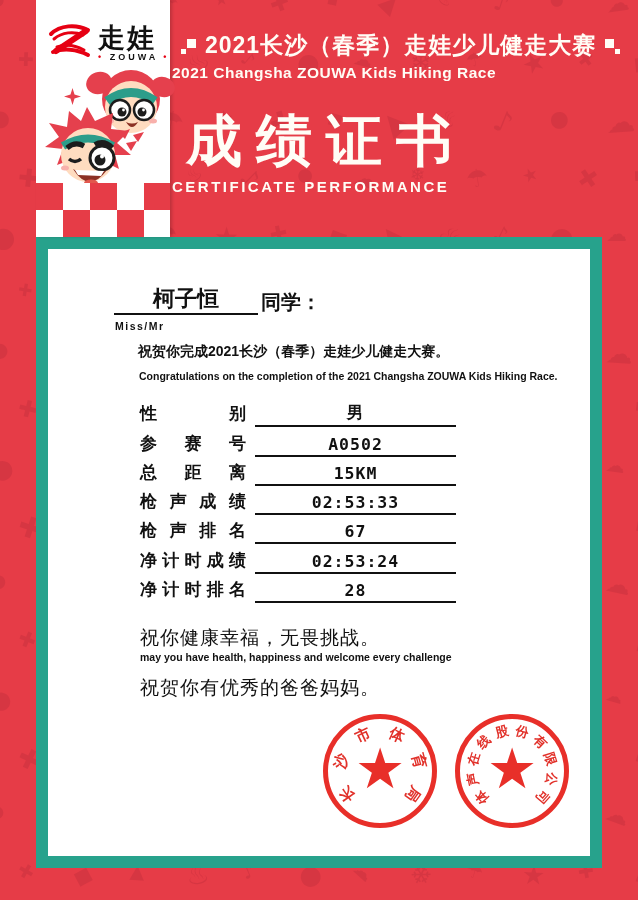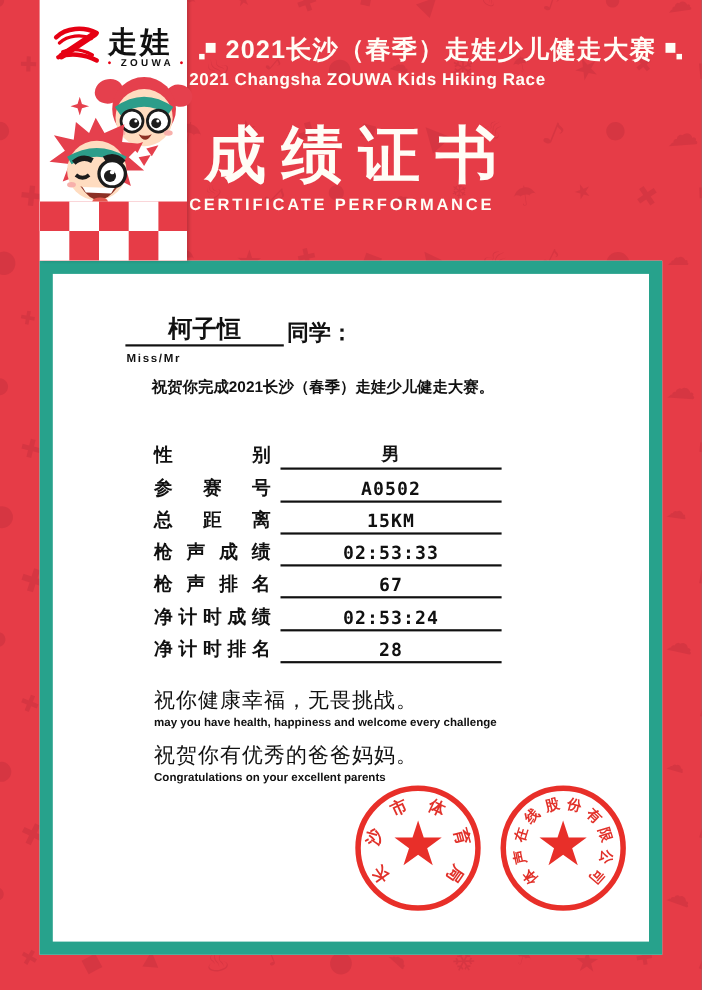--- a/index.html
+++ b/index.html
@@ -348,20 +348,21 @@
     <div class="strip-checker"></div>
   </div>
 
   <div class="frame"></div>
 
   <div class="content">
     <div class="name-line">柯子恒</div>
     <div class="salutation">同学：</div>
     <div class="name-sub">Miss/Mr</div>
     <div class="congrats-cn">祝贺你完成2021长沙（春季）走娃少儿健走大赛。</div>
+    <div class="congrats-en">Congratulations on the completion of the 2021 Changsha ZOUWA Kids Hiking Race.</div>
 
     <div class="fields">
         <div class="field-row">
           <div class="field-label">
             <span>性</span>
             <span>别</span>
           </div>
           <div class="field-line">
             <span class="field-value">男</span>
           </div>
@@ -431,21 +432,20 @@
           <div class="field-line">
             <span class="field-value">28</span>
           </div>
         </div>
       </div>
 
     <div class="wishes">
       <div class="wish-cn">祝你健康幸福，无畏挑战。</div>
       <div class="wish-en">may you have health, happiness and welcome every challenge</div>
       <div class="wish-cn">祝贺你有优秀的爸爸妈妈。</div>
-      <div class="wish-en">Congratulations on your excellent parents</div>
     </div>
 
     <div class="stamp stamp-1">
       <span class="stamp-star">★</span>
     <span class="stamp-ch" style="left: 10.2339px; top: 65.9431px; transform: rotate(-125deg);">长</span>
         <span class="stamp-ch" style="left: 4.36297px; top: 32.6472px; transform: rotate(-75deg);">沙</span>
         <span class="stamp-ch" style="left: 26.0953px; top: 6.74769px; transform: rotate(-25deg);">市</span>
         <span class="stamp-ch" style="left: 59.9047px; top: 6.74769px; transform: rotate(25deg);">体</span>
         <span class="stamp-ch" style="left: 81.637px; top: 32.6472px; transform: rotate(75deg);">育</span>
         <span class="stamp-ch" style="left: 75.7661px; top: 65.9431px; transform: rotate(125deg);">局</span>

